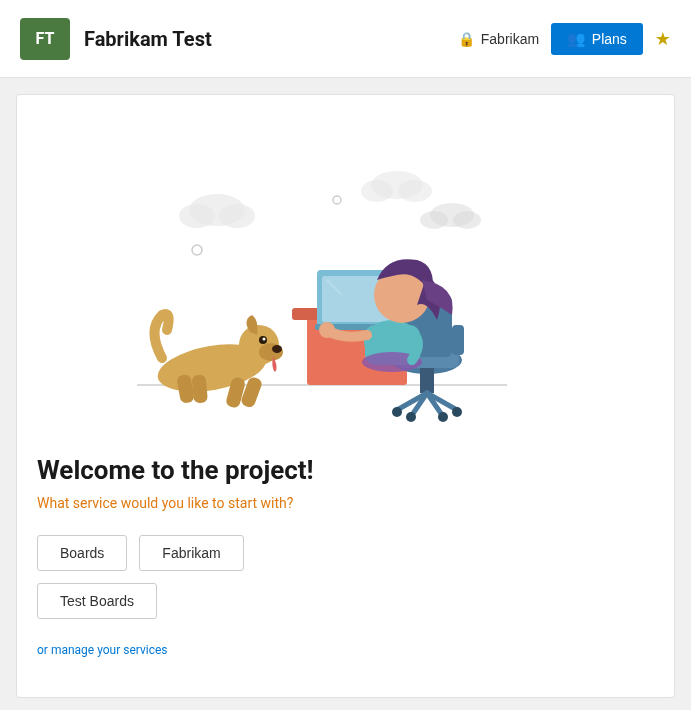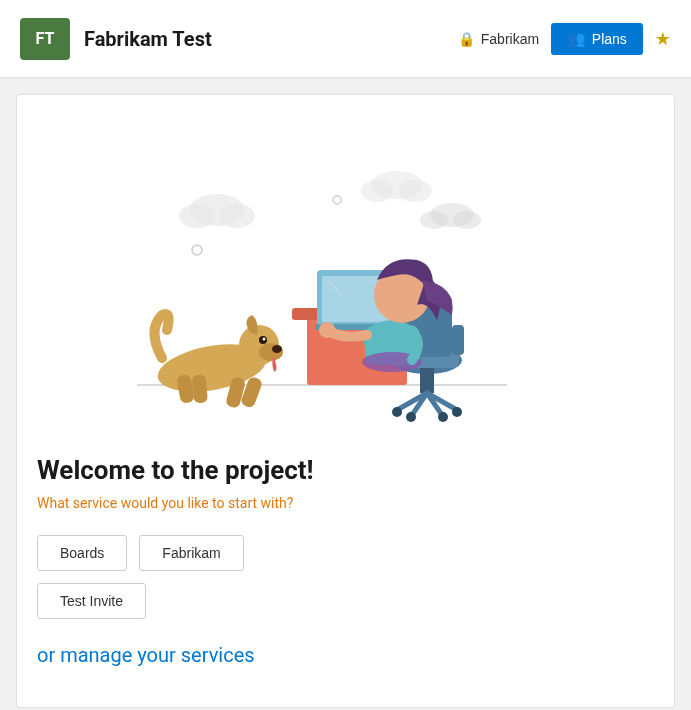--- a/index.html
+++ b/index.html
@@ -145,21 +145,21 @@
     .service-buttons-row2 {
       display: flex;
       gap: 12px;
       justify-content: center;
       margin-bottom: 24px;
     }
 
     
     .manage-link {
       color: #0078d4;
-      font-size: 20px;
+      font-size: 12px;
       text-decoration: none;
       cursor: pointer;
     }
   </style>
 </head>
 <body>
 
 <div class="header">
   <div class="avatar-box">
     <span>FT</span>
@@ -284,19 +284,19 @@
     <button class="service-btn">
       <span>Boards</span>
     </button>
     <button class="service-btn">
       <span>Fabrikam</span>
     </button>
   </div>
 
   <div class="service-buttons-row2">
     <button class="service-btn">
-      <span>Test Invite</span>
+      <span>Test Boards</span>
     </button>
   </div>
 
   <a class="manage-link">or manage your services</a>
 
 </div>
 
 </body></html>

